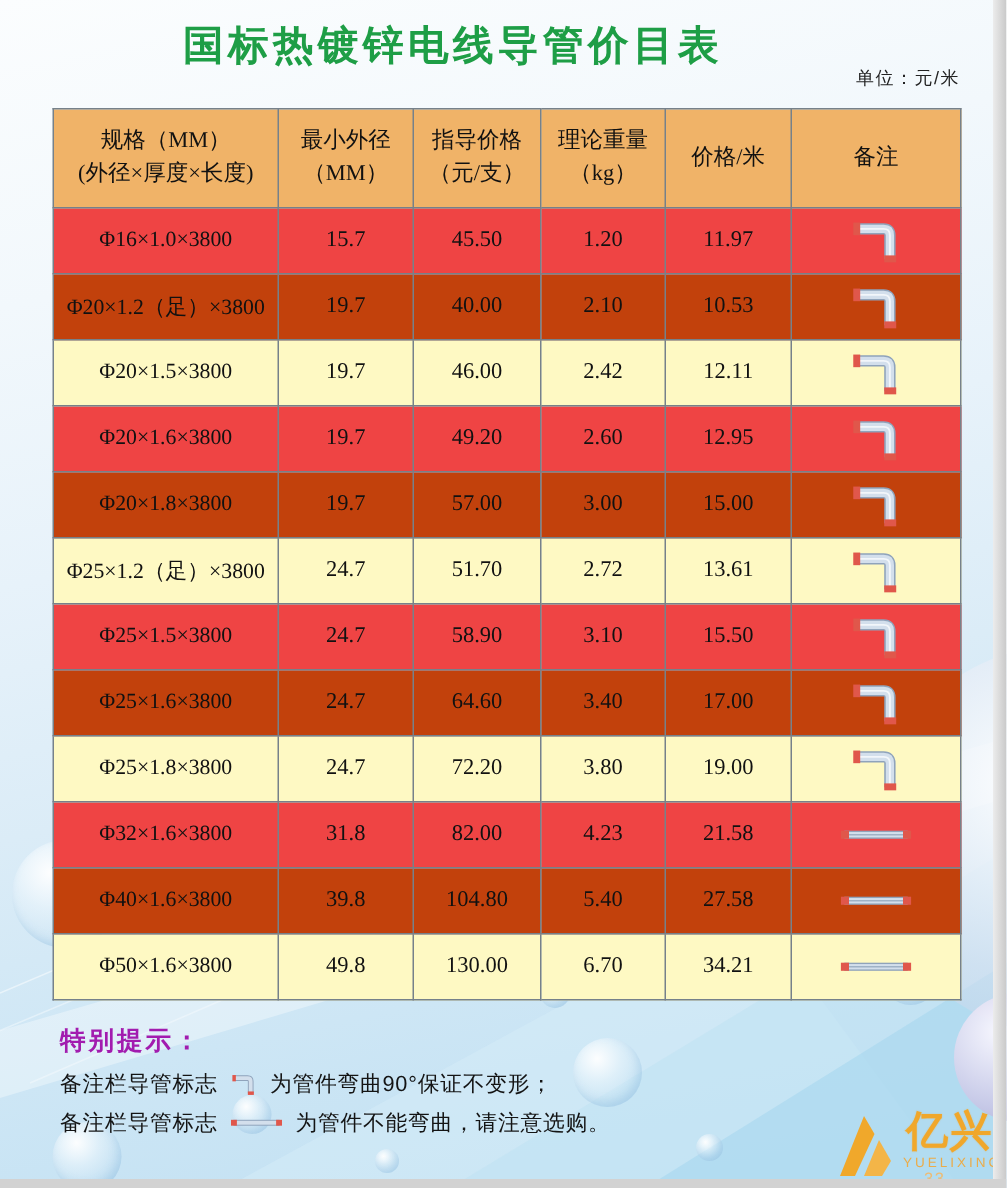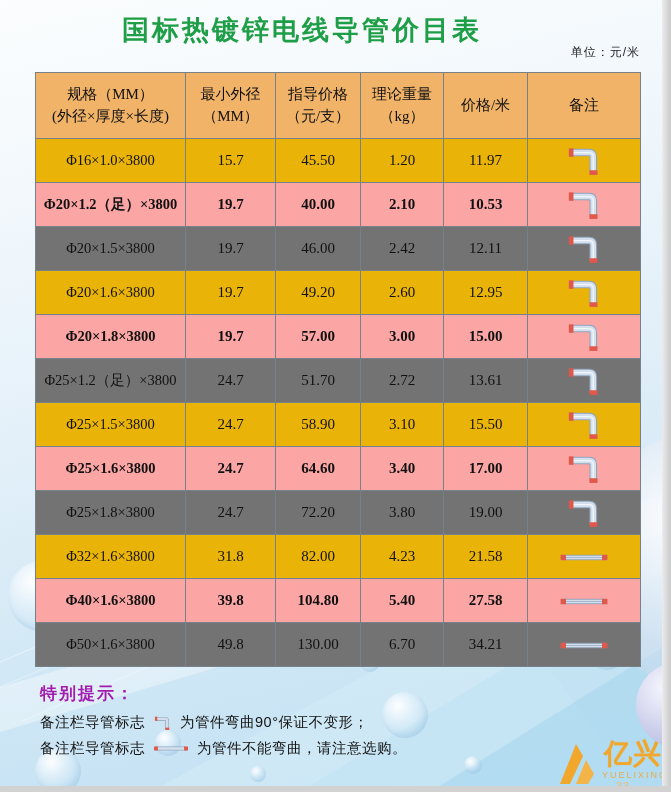--- a/index.html
+++ b/index.html
@@ -49,23 +49,23 @@
     position:absolute; left:35px; top:72px; width:605px;
     border-collapse:collapse; table-layout:fixed;
     font-family:"Liberation Serif", serif; color:#111;
   }
   .price-table th, .price-table td {
     border:1px solid #76818a; text-align:center; vertical-align:middle; padding:0;
   }
   .price-table thead tr { height:66px; }
   .price-table thead th { background:#f0b368; font-weight:normal; font-size:15px; line-height:1.45; }
   .price-table tbody tr { height:44px; font-size:15px; }
-  .price-table tbody tr:nth-child(3n+1) { background:#eab308; }
-  .price-table tbody tr:nth-child(3n+2) { background:#fca5a5;font-weight:bold; }
-  .price-table tbody tr:nth-child(3n)   { background:#737373; }
+  .price-table tbody tr:nth-child(3n+1) { background:#ef4444; }
+  .price-table tbody tr:nth-child(3n+2) { background:#c2410c; }
+  .price-table tbody tr:nth-child(3n)   { background:#fef9c3; }
   .col-spec  { width:150px; }
   .col-od    { width:90px; }
   .col-price { width:85px; }
   .col-wt    { width:83px; }
   .col-ppm   { width:84px; }
   .col-rmk   { width:113px; }
   .spec-cell { font-size:14.5px; }
   .remark-cell svg { display:inline-block; vertical-align:middle; }
 
   

